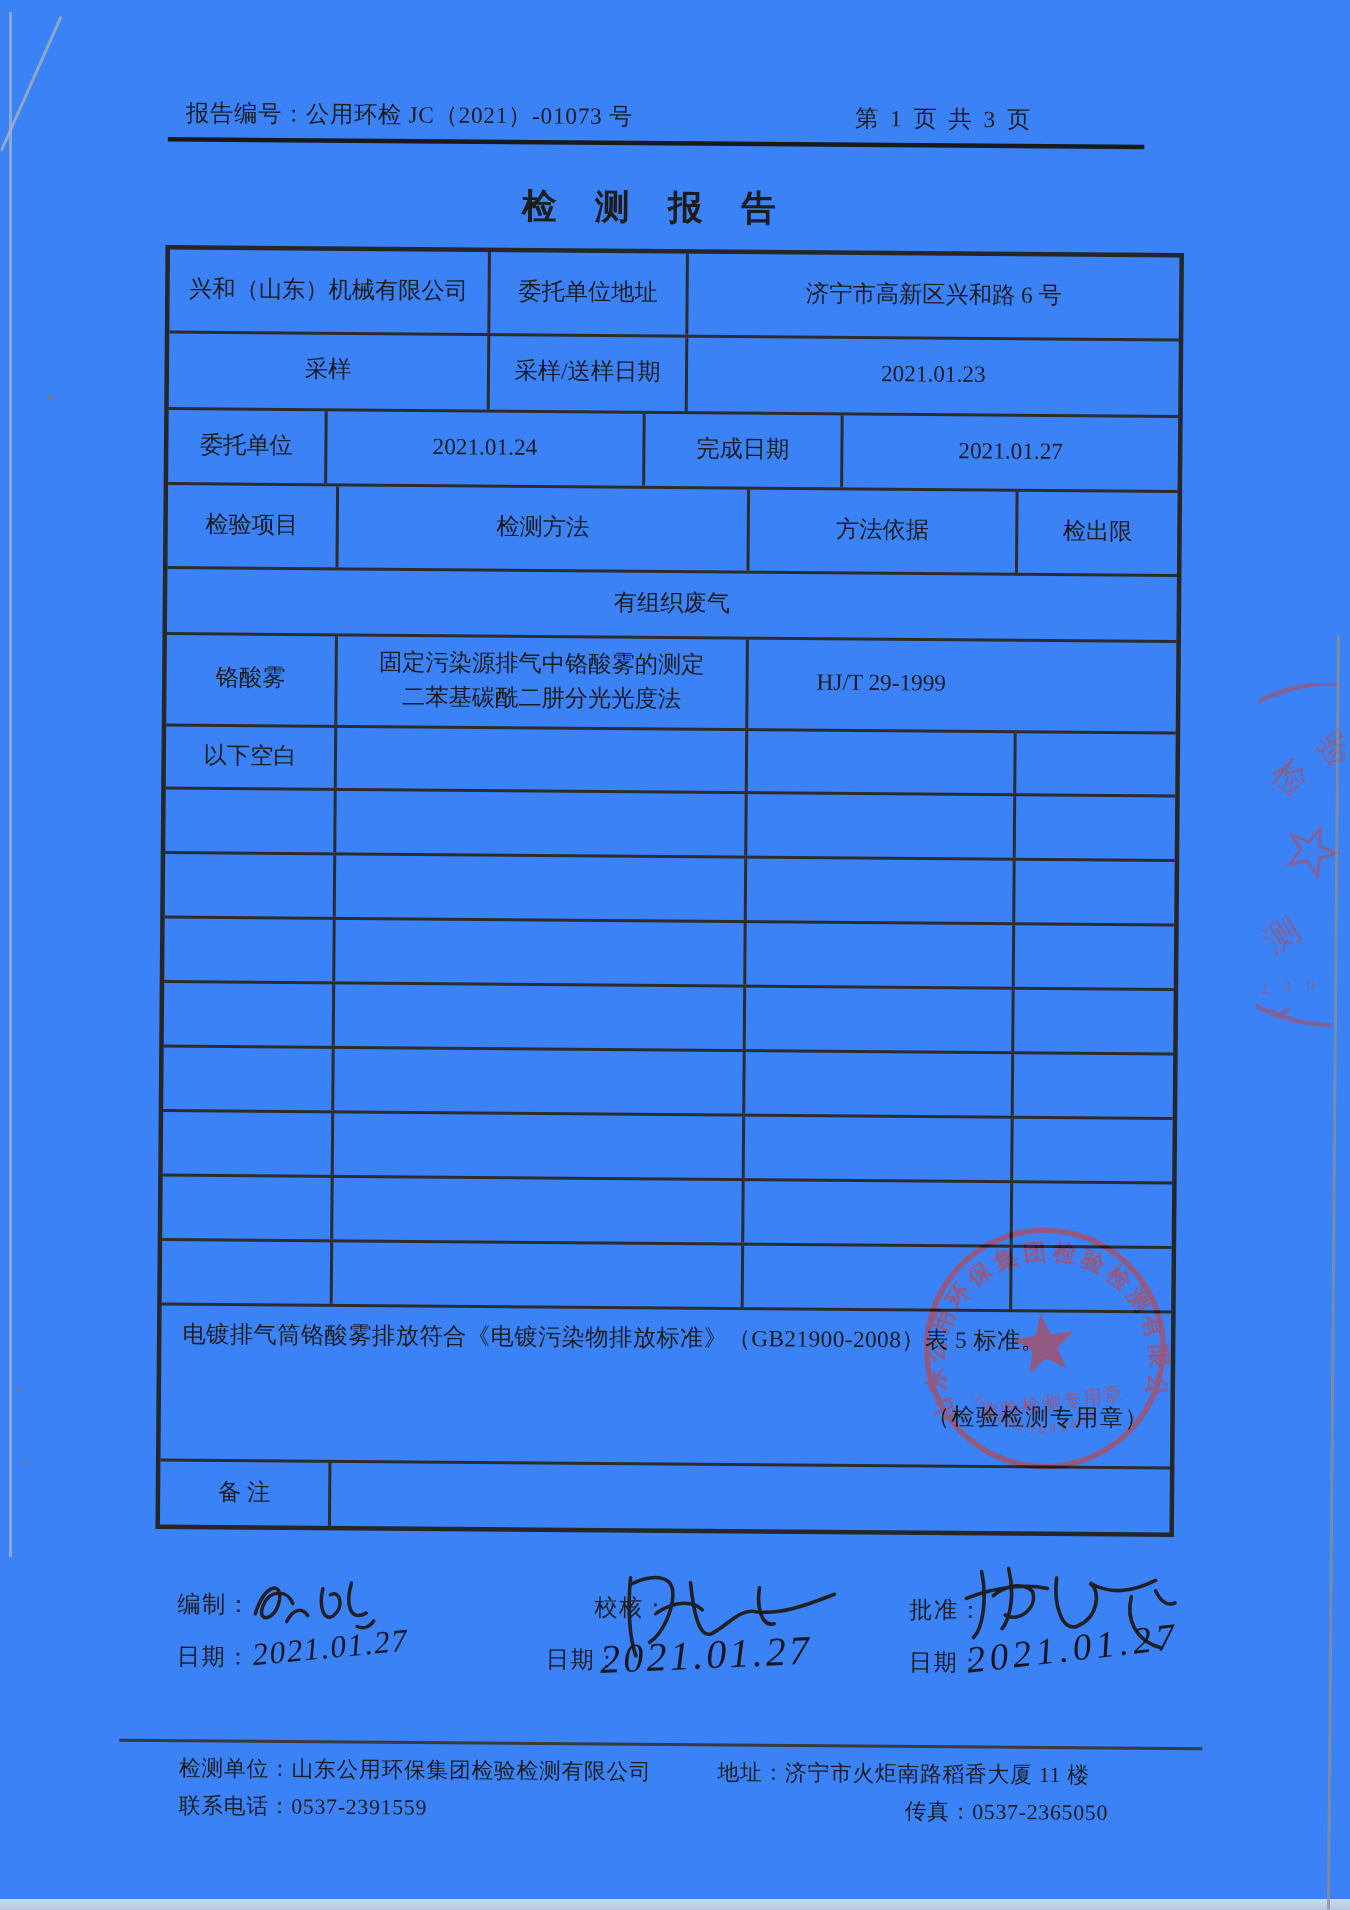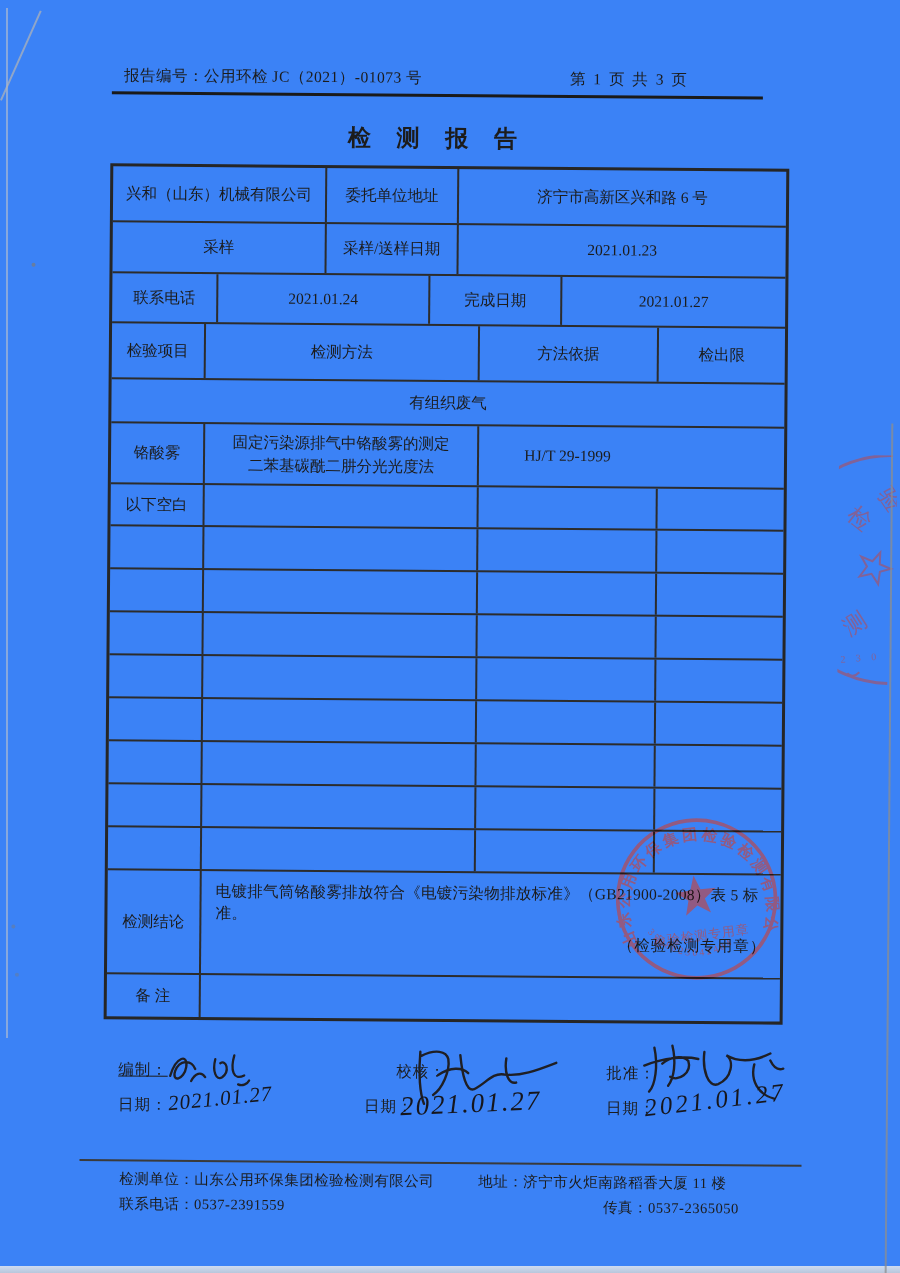--- a/index.html
+++ b/index.html
@@ -17,21 +17,21 @@
 
   .doc-title { left:0; top:123px; width:866px; text-align:center; font-size:23px; font-weight:bold; letter-spacing:10px; text-indent:10px; }
 
   
   .rtable { left:111px; top:166px; width:679px; border:3px solid #262626; background:transparent; }
   .trow { display:flex; border-top:2px solid #2c2c2c; }
   .trow:first-child { border-top:none; }
   .cell { border-left:2px solid #2c2c2c; display:flex; align-items:center; justify-content:center; text-align:center; font-size:15.5px; line-height:1.45; padding:2px 4px; }
   .cell:first-child { border-left:none; }
   .cA1{width:104px;} .cA2{width:212px;} .cA3{width:132px;} .cA4{flex:1;}
-  .cB1{width:92px;} .cB2{width:274px;} .cB3{width:179px;} .cB4{flex:1;text-align:center;}
+  .cB1{width:112px;} .cB2{width:274px;} .cB3{width:179px;} .cB4{flex:1;text-align:center;}
   .h1{height:54px;} .h2{height:51px;} .h3{height:50px;} .h4{height:56px;} .h5{height:44px;}
   .h6{height:61px;} .h7{height:42px;} .hE{height:43px;} .hC{height:104px;} .hR{height:44px;}
   .span-row .cell{ width:100%; }
   .concl-content { position:relative; display:block; text-align:left; padding:9px 6px 0 14px; }
   .concl-text { font-size:15.5px; letter-spacing:0.3px; }
   .seal-note { position:absolute; right:14px; top:60px; font-size:15.5px; letter-spacing:1px; }
   sup { font-size:10px; }
 
   
   .sig-label { font-size:15.5px; letter-spacing:1px; }
@@ -79,21 +79,21 @@
         <div class="cell cA4">济宁市高新区兴和路 6 号</div>
       </div>
 
       <div class="trow h2">
         <div class="cell cA2">采样</div>
         <div class="cell cA3">采样/送样日期</div>
         <div class="cell cA4">2021.01.23</div>
       </div>
 
       <div class="trow h3">
-        <div class="cell cA1">联系电话</div>
+        <div class="cell cA1">委托单位</div>
         <div class="cell cA2">2021.01.24</div>
         <div class="cell cA3">完成日期</div>
         <div class="cell cA4">2021.01.27</div>
       </div>
 
       <div class="trow h4">
         <div class="cell cB1">检验项目</div>
         <div class="cell cB2">检测方法</div>
         <div class="cell cB3">方法依据</div>
         <div class="cell cB4">检出限</div>
@@ -164,35 +164,34 @@
         <div class="cell cB4"></div>
       </div>
         <div class="trow hE">
         <div class="cell cB1"></div>
         <div class="cell cB2"></div>
         <div class="cell cB3"></div>
         <div class="cell cB4"></div>
       </div>
 
       <div class="trow hC">
-        <div class="cell cB1">检测结论</div>
         <div class="cell cA4 concl-content">
           <div class="concl-text">电镀排气筒铬酸雾排放符合《电镀污染物排放标准》（GB21900-2008）表 5 标准。</div>
           <div class="seal-note">（检验检测专用章）</div>
         </div>
       </div>
 
       <div class="trow hR">
         <div class="cell cB1">备 注</div>
         <div class="cell cA4"></div>
       </div>
 
     </div>
 
-    <div class="abs sig-label" style="left:126px; top:1062px;text-decoration:underline;">编制：</div>
+    <div class="abs sig-label" style="left:126px; top:1062px;">编制：</div>
     <div class="abs sig-label" style="left:126px; top:1097px;">日期：</div>
     <svg class="abs sig-svg" style="left:168px; top:1050px;" width="92" height="46" viewBox="0 0 92 46">
       <path stroke-width="2.3" d="M10,28 C16,8 28,6 26,19 C24,32 11,35 15,23 C19,12 31,11 35,21 M31,33 C35,25 41,23 45,29"></path>
       <path stroke-width="2.3" d="M55,11 C52,23 56,33 62,29 C70,23 66,11 60,15 M74,7 C70,21 73,33 84,27 M78,36 C82,38 87,36 89,32"></path>
     </svg>
     <div class="abs hand" style="left:176px; top:1088px; font-size:21px; transform:rotate(-6deg); letter-spacing:1px;">2021.01.27</div>
 
     <div class="abs sig-label" style="left:376px; top:1062px;margin-left:28px;">校核：</div>
     <div class="abs sig-label" style="left:372px; top:1097px;">日期：</div>
     <svg class="abs sig-svg" style="left:418px; top:1046px;" width="152" height="62" viewBox="0 0 152 62">

